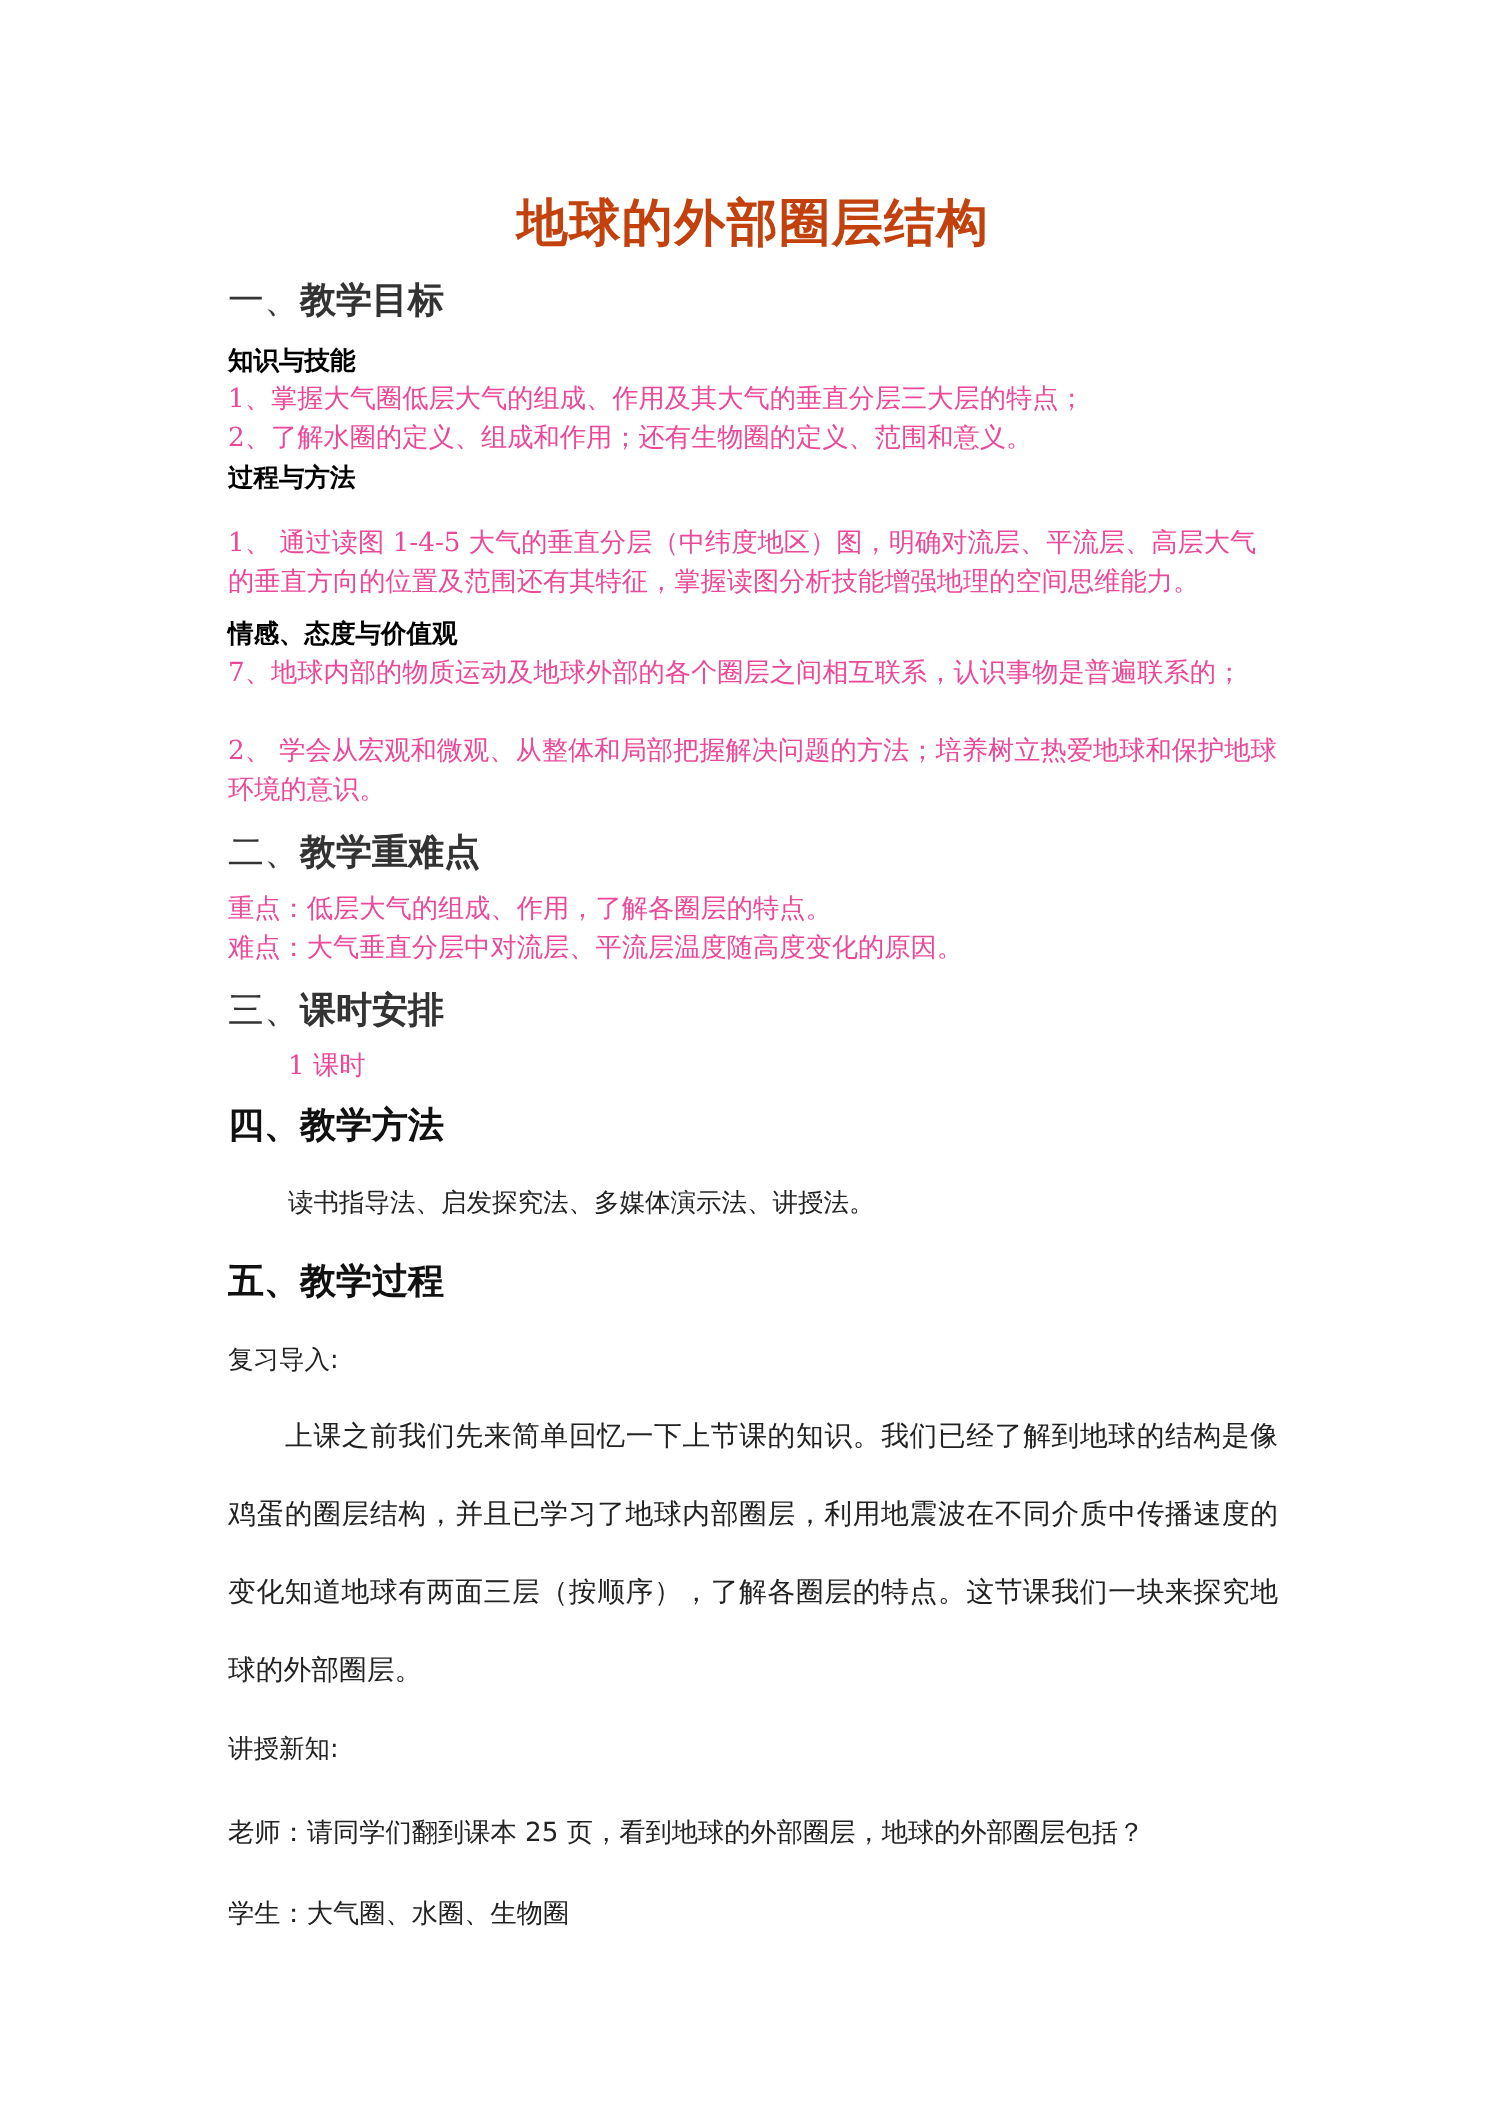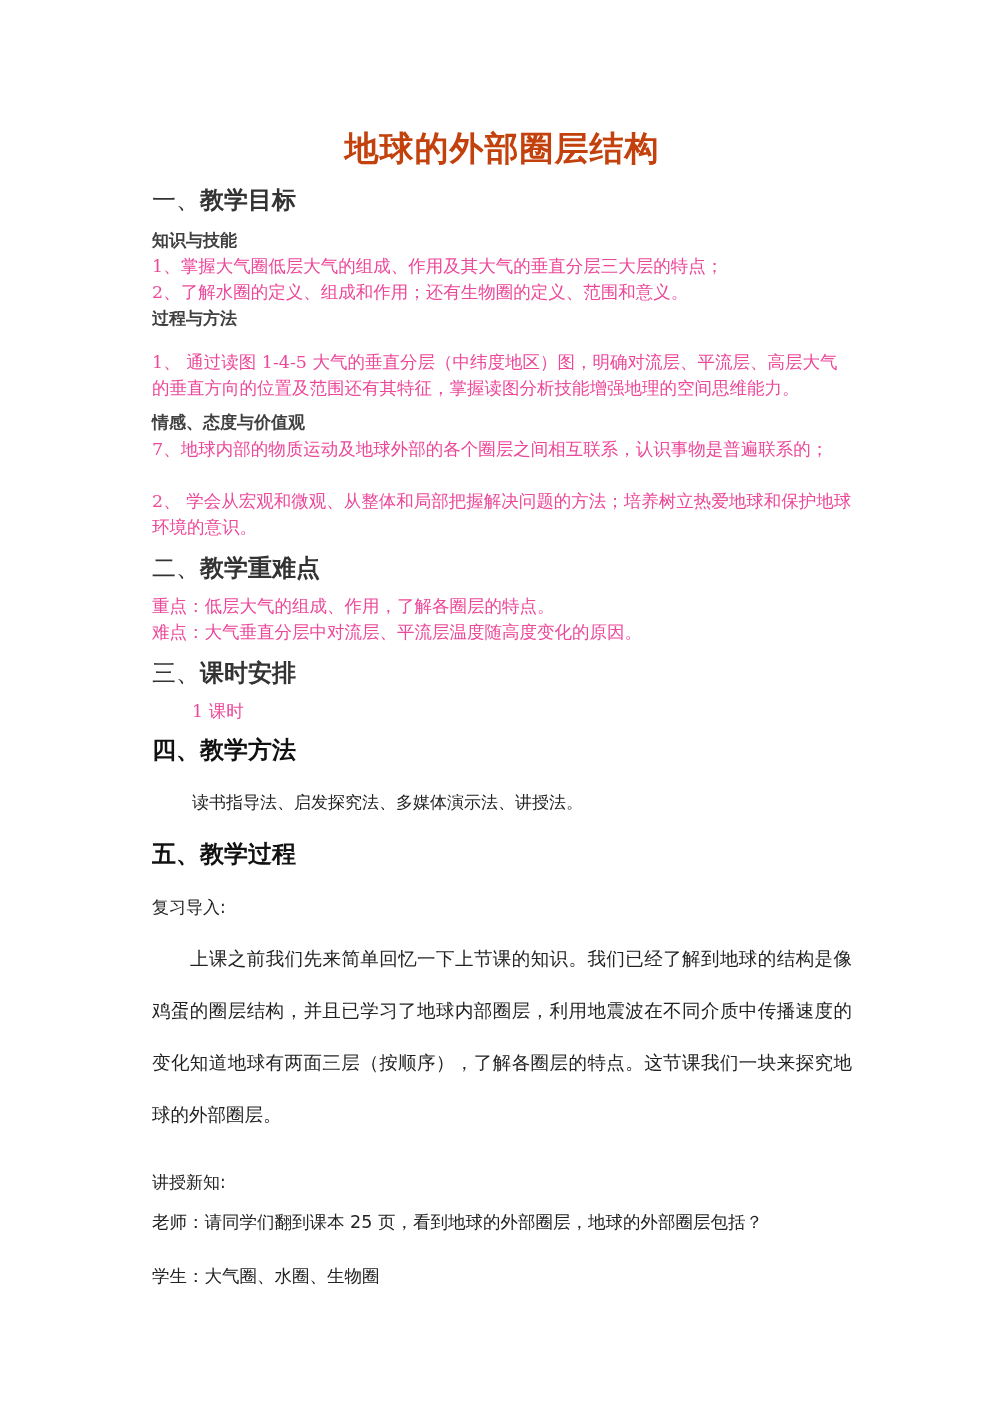--- a/index.html
+++ b/index.html
@@ -19,21 +19,21 @@
     position: absolute; left: 0;
     font-family: "DejaVu Sans", "Liberation Sans", sans-serif;
     font-size: 24px; font-weight: bold; color: #333;
     white-space: nowrap;
   }
   .h1 .num { font-weight: normal; }
   .h1.dark { color: #111; }
   .h2 {
     position: absolute; left: 0;
     font-family: "DejaVu Sans", "Liberation Sans", sans-serif;
-    font-size: 17px; font-weight: bold; color: #404040;
+    font-size: 17px; font-weight: bold; color: #000000;
     white-space: nowrap;
   }
   .p {
     position: absolute; left: 0; width: 700px;
     font-size: 17.5px; line-height: 26px; color: #ec4899;
   }
   .sans { font-family: "DejaVu Sans", "Liberation Sans", sans-serif; color: #222; }
   .indent { text-indent: 38px; }
   .wide { line-height: 52px; font-size: 18.5px; text-align: justify; }
 </style>
@@ -73,19 +73,19 @@
   <div class="h1 dark" style="top:734px;">
     <span>四、</span><span>教学方法</span>
   </div>
   <div class="p sans" style="top:789px; left:40px; width:660px; font-size:17px;">读书指导法、启发探究法、多媒体演示法、讲授法。</div>
 
   <div class="h1 dark" style="top:838px;">
     <span>五、</span><span>教学过程</span>
   </div>
   <div class="p sans" style="top:894px; font-size:17px;">复习导入:</div>
 
-  <div class="p sans wide indent" style="top:933px;">上课之前我们先来简单回忆一下上节课的知识。我们已经了解到地球的结构是像鸡蛋的圈层结构，并且已学习了地球内部圈层，利用地震波在不同介质中传播速度的变化知道地球有两面三层（按顺序），了解各圈层的特点。这节课我们一块来探究地球的外部圈层。</div>
+  <div class="p sans wide indent" style="top:933px;font-family:Liberation Mono, monospace;">上课之前我们先来简单回忆一下上节课的知识。我们已经了解到地球的结构是像鸡蛋的圈层结构，并且已学习了地球内部圈层，利用地震波在不同介质中传播速度的变化知道地球有两面三层（按顺序），了解各圈层的特点。这节课我们一块来探究地球的外部圈层。</div>
 
-  <div class="p sans" style="top:1153px; font-size:17px;margin-top:16px;">讲授新知:</div>
+  <div class="p sans" style="top:1153px; font-size:17px;">讲授新知:</div>
   <div class="p sans" style="top:1209px; font-size:17.5px;">老师：请同学们翻到课本 25 页，看到地球的外部圈层，地球的外部圈层包括？</div>
   <div class="p sans" style="top:1263px; font-size:17.5px;">学生：大气圈、水圈、生物圈</div>
 
 </div>
 
 </body></html>

